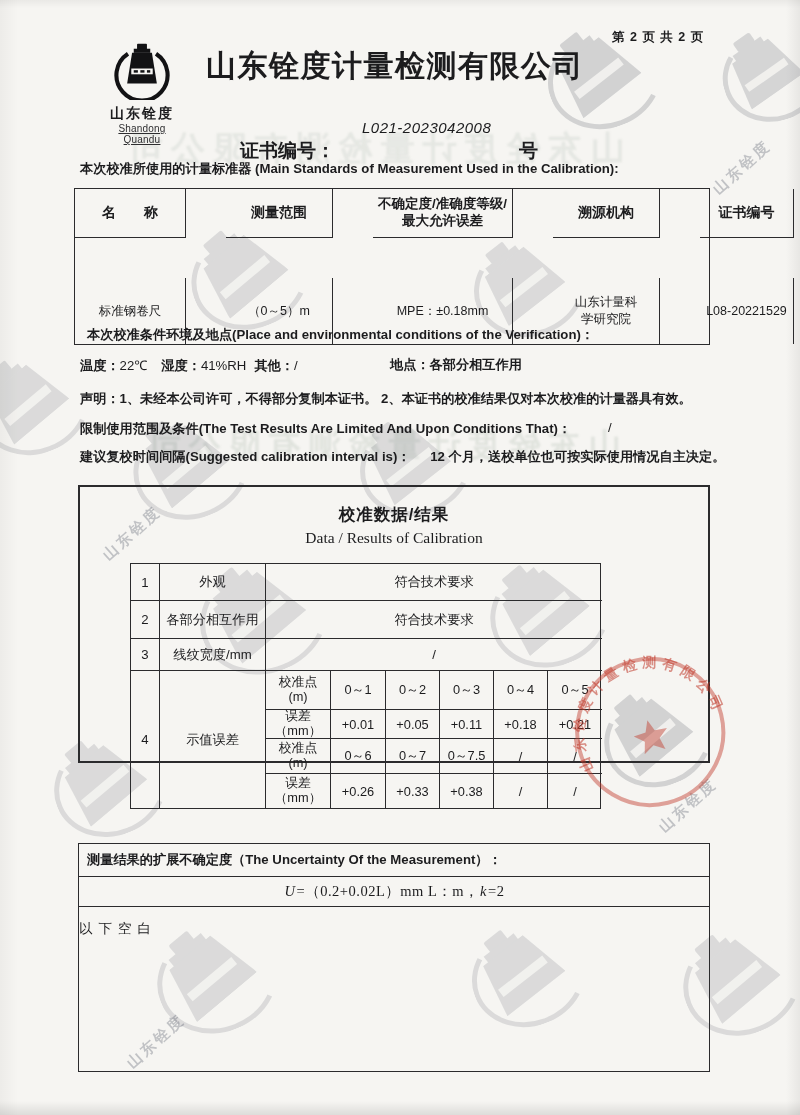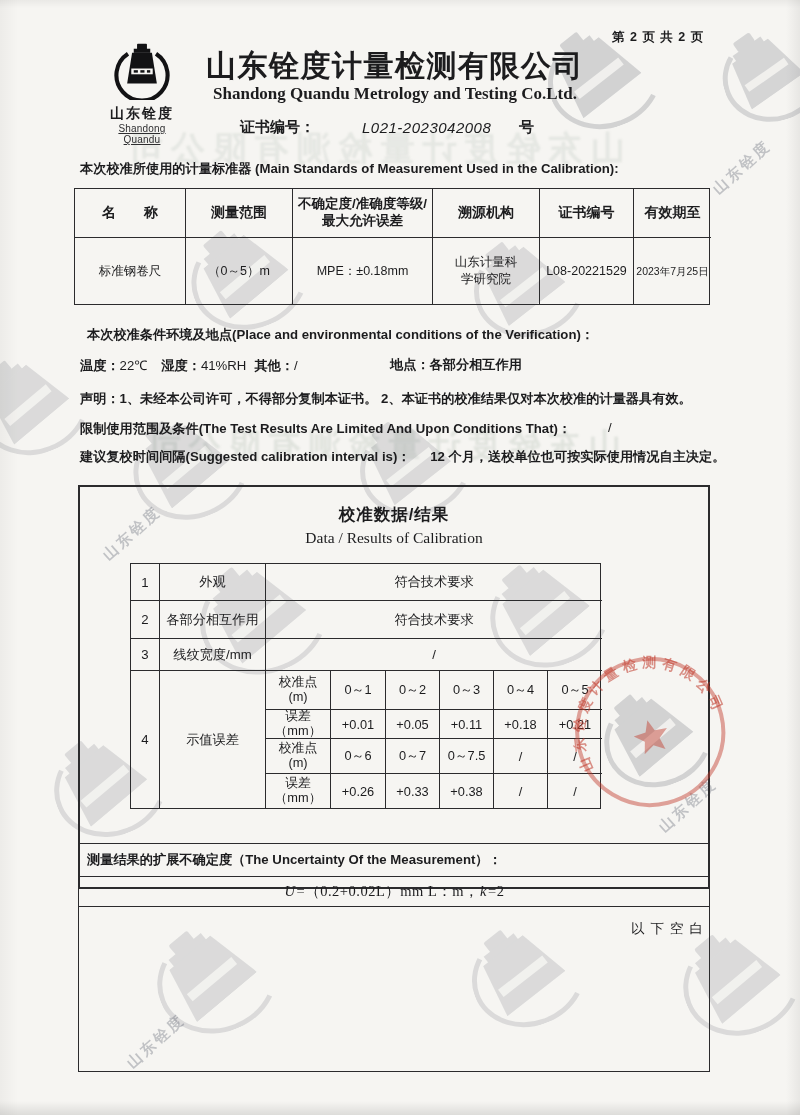--- a/index.html
+++ b/index.html
@@ -30,29 +30,29 @@
   .bleed{position:absolute;transform:scaleX(-1);color:rgba(95,120,98,0.11);filter:blur(1.2px);
     font-weight:bold;white-space:nowrap;letter-spacing:8px;pointer-events:none;}
   
   .pageno{font-size:12.5px;font-weight:bold;letter-spacing:1px;}
   .logo{text-align:center;}
   .logo-cn{font-size:14px;font-weight:bold;letter-spacing:2px;margin-top:1px;}
   .logo-en{font-size:10px;color:#2e2e30;letter-spacing:0.2px;text-decoration:underline;}
   .company-cn{left:0;right:10px;text-align:center;font-size:30px;font-weight:bold;letter-spacing:1.5px;}
   .company-en{left:0;right:10px;text-align:center;font-size:17px;font-weight:bold;
     font-family:"Liberation Serif", serif;}
-  .cert-label,.cert-suffix{font-size:15px;font-weight:bold;}
+  .cert-label,.cert-suffix{font-size:19px;font-weight:bold;margin-top:20px;}
   .cert-number{font-size:15px;letter-spacing:0.5px;font-style:italic;}
   
   .sec-title{font-size:13.2px;font-weight:bold;}
   .cond-line{font-size:13.2px;font-weight:bold;left:80px;right:60px;}
   .cond-line .val{font-weight:normal;}
   
   .std-table{display:grid;grid-template-columns:111px 107px 140px 107px 94px 77px;
-    grid-template-rows:49px 66px;border:1.6px solid #2b2b2d;width:636px;box-sizing:border-box;}
+    grid-template-rows:49px 66px;border:1.6px solid #2b2b2d;width:636px;box-sizing:border-box;gap:40px;}
   .cell{display:flex;align-items:center;justify-content:center;text-align:center;box-sizing:border-box;}
   .br{border-right:1.2px solid #2b2b2d;}
   .bb{border-bottom:1.2px solid #2b2b2d;}
   .sth{font-size:14px;font-weight:bold;line-height:1.25;padding:0 3px;}
   .std{font-size:12.5px;line-height:1.35;padding:0 2px;}
   .std-small{font-size:10.5px;}
   
   .data-box{border:2px solid #2b2b2d;box-sizing:border-box;}
   .dr-title{left:0;right:0;text-align:center;font-size:16.5px;font-weight:bold;letter-spacing:1px;}
   .dr-sub{left:0;right:0;text-align:center;font-size:15.5px;font-weight:normal;font-family:"Liberation Serif", serif;}
@@ -64,21 +64,21 @@
   .lbl2{line-height:1.15;font-size:12.5px;}
   
   .seal{pointer-events:none;}
   
   .unc-box{border:1.8px solid #2b2b2d;box-sizing:border-box;}
   .unc-row1{height:33px;border-bottom:1.2px solid #2b2b2d;display:flex;align-items:center;
     padding-left:8px;font-size:13.2px;font-weight:bold;box-sizing:border-box;}
   .unc-row2{height:30px;border-bottom:1.2px solid #2b2b2d;display:flex;align-items:center;justify-content:center;
     font-size:14.5px;font-family:"Liberation Serif", serif;box-sizing:border-box;letter-spacing:0.5px;}
   .unc-row2 .it{font-style:italic;margin:0 1px;}
-  .unc-row3{padding-top:13px;text-align:right;font-size:13.5px;letter-spacing:6px;}
+  .unc-row3{padding-top:13px;text-align:left;font-size:13.5px;letter-spacing:6px;}
 </style>
 </head>
 <body>
 
 <div class="page">
 
   <div class="bleed" style="left:120px;top:126px;font-size:34px;">山东铨度计量检测有限公司</div>
   <div class="bleed" style="left:140px;top:424px;font-size:32px;color:rgba(95,120,98,0.14);">山东铨度计量检测有限公司</div>
 
   <div class="wm" style="left:552px;top:28px;width:92px;height:98px;transform:rotate(-38deg);opacity:0.20;">
@@ -196,21 +196,20 @@
       <rect x="27" y="32" width="26" height="7" fill="#f6f5f2"></rect>
       <rect x="30" y="34" width="5" height="3" fill="#121214"></rect>
       <rect x="38" y="34" width="5" height="3" fill="#121214"></rect>
       <rect x="46" y="34" width="4" height="3" fill="#121214"></rect>
     </svg>
     <div class="logo-cn">山东铨度</div>
     <div class="logo-en">Shandong Quandu</div>
   </div>
 
   <div class="abs company-cn" style="top:46px;">山东铨度计量检测有限公司</div>
-  <div class="abs company-en" style="top:84px;">Shandong Quandu Metrology and Testing Co.Ltd.</div>
 
   <div class="abs cert-label" style="left:240px;top:118px;">证书编号：</div>
   <div class="abs cert-number" style="left:362px;top:119px;">L021-2023042008</div>
   <div class="abs cert-suffix" style="left:519px;top:118px;">号</div>
 
   <div class="abs sec-title" style="left:80px;top:160px;">本次校准所使用的计量标准器 (Main Standards of Measurement Used in the Calibration):</div>
 
   <div class="abs std-table" style="left:74px;top:188px;">
     <div class="cell sth br bb">名　　称</div>
     <div class="cell sth br bb">测量范围</div>
@@ -238,21 +237,21 @@
   <div class="abs cond-line" style="top:420px;">
     <span>限制使用范围及条件(The Test Results Are Limited And Upon Conditions That)：</span>
     <span class="abs" style="left:528px;top:0;font-weight:normal;">/</span>
   </div>
 
   <div class="abs cond-line" style="top:448px;">
     <span>建议复校时间间隔(Suggested calibration interval is)：</span>
     <span style="display:inline-block;width:16px;"></span><span>12 个月，送校单位也可按实际使用情况自主决定。</span>
   </div>
 
-  <div class="abs data-box" style="left:78px;top:485px;width:632px;height:404px;">
+  <div class="abs data-box" style="left:78px;top:485px;width:632px;height:278px;">
     <div class="abs dr-title" style="top:17px;">校准数据/结果</div>
     <div class="abs dr-sub" style="top:42px;">Data / Results of Calibration</div>
 
     <div class="abs res-table" style="left:50px;top:76px;">
       <div class="cell br bb">1</div>
       <div class="cell br bb">外观</div>
       <div class="cell bb">符合技术要求</div>
 
       <div class="cell br bb">2</div>
       <div class="cell br bb">各部分相互作用</div>

